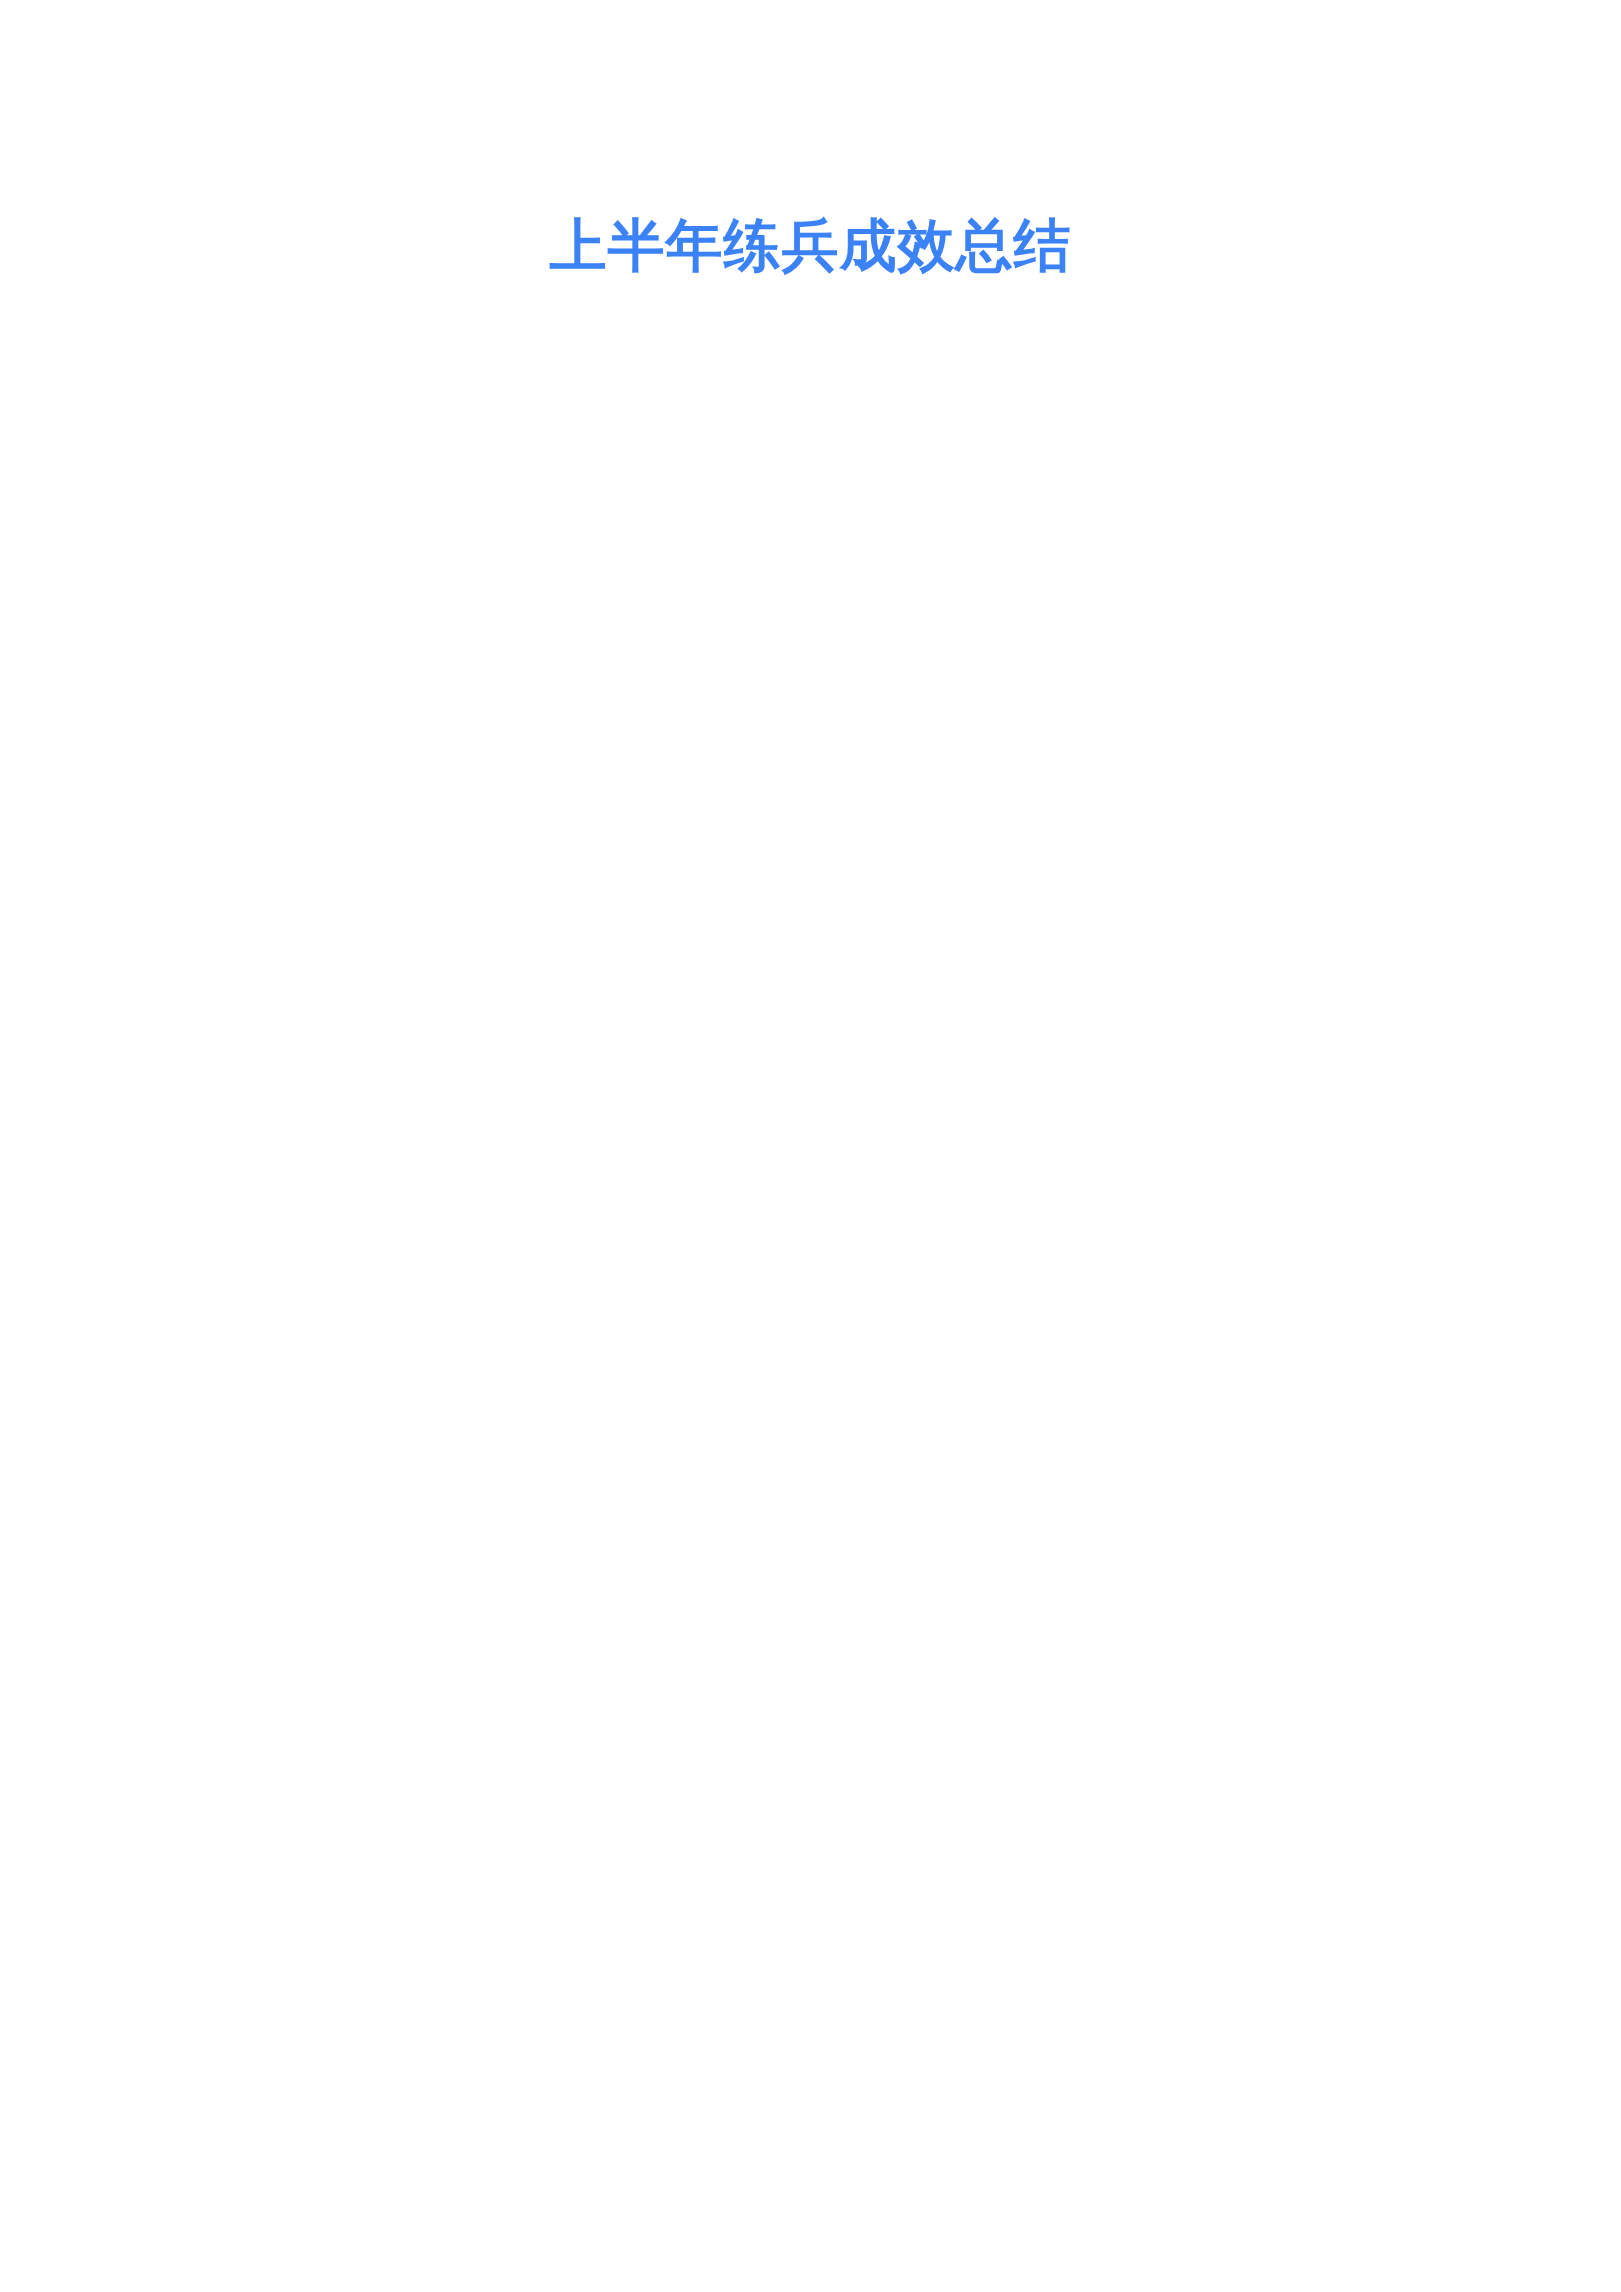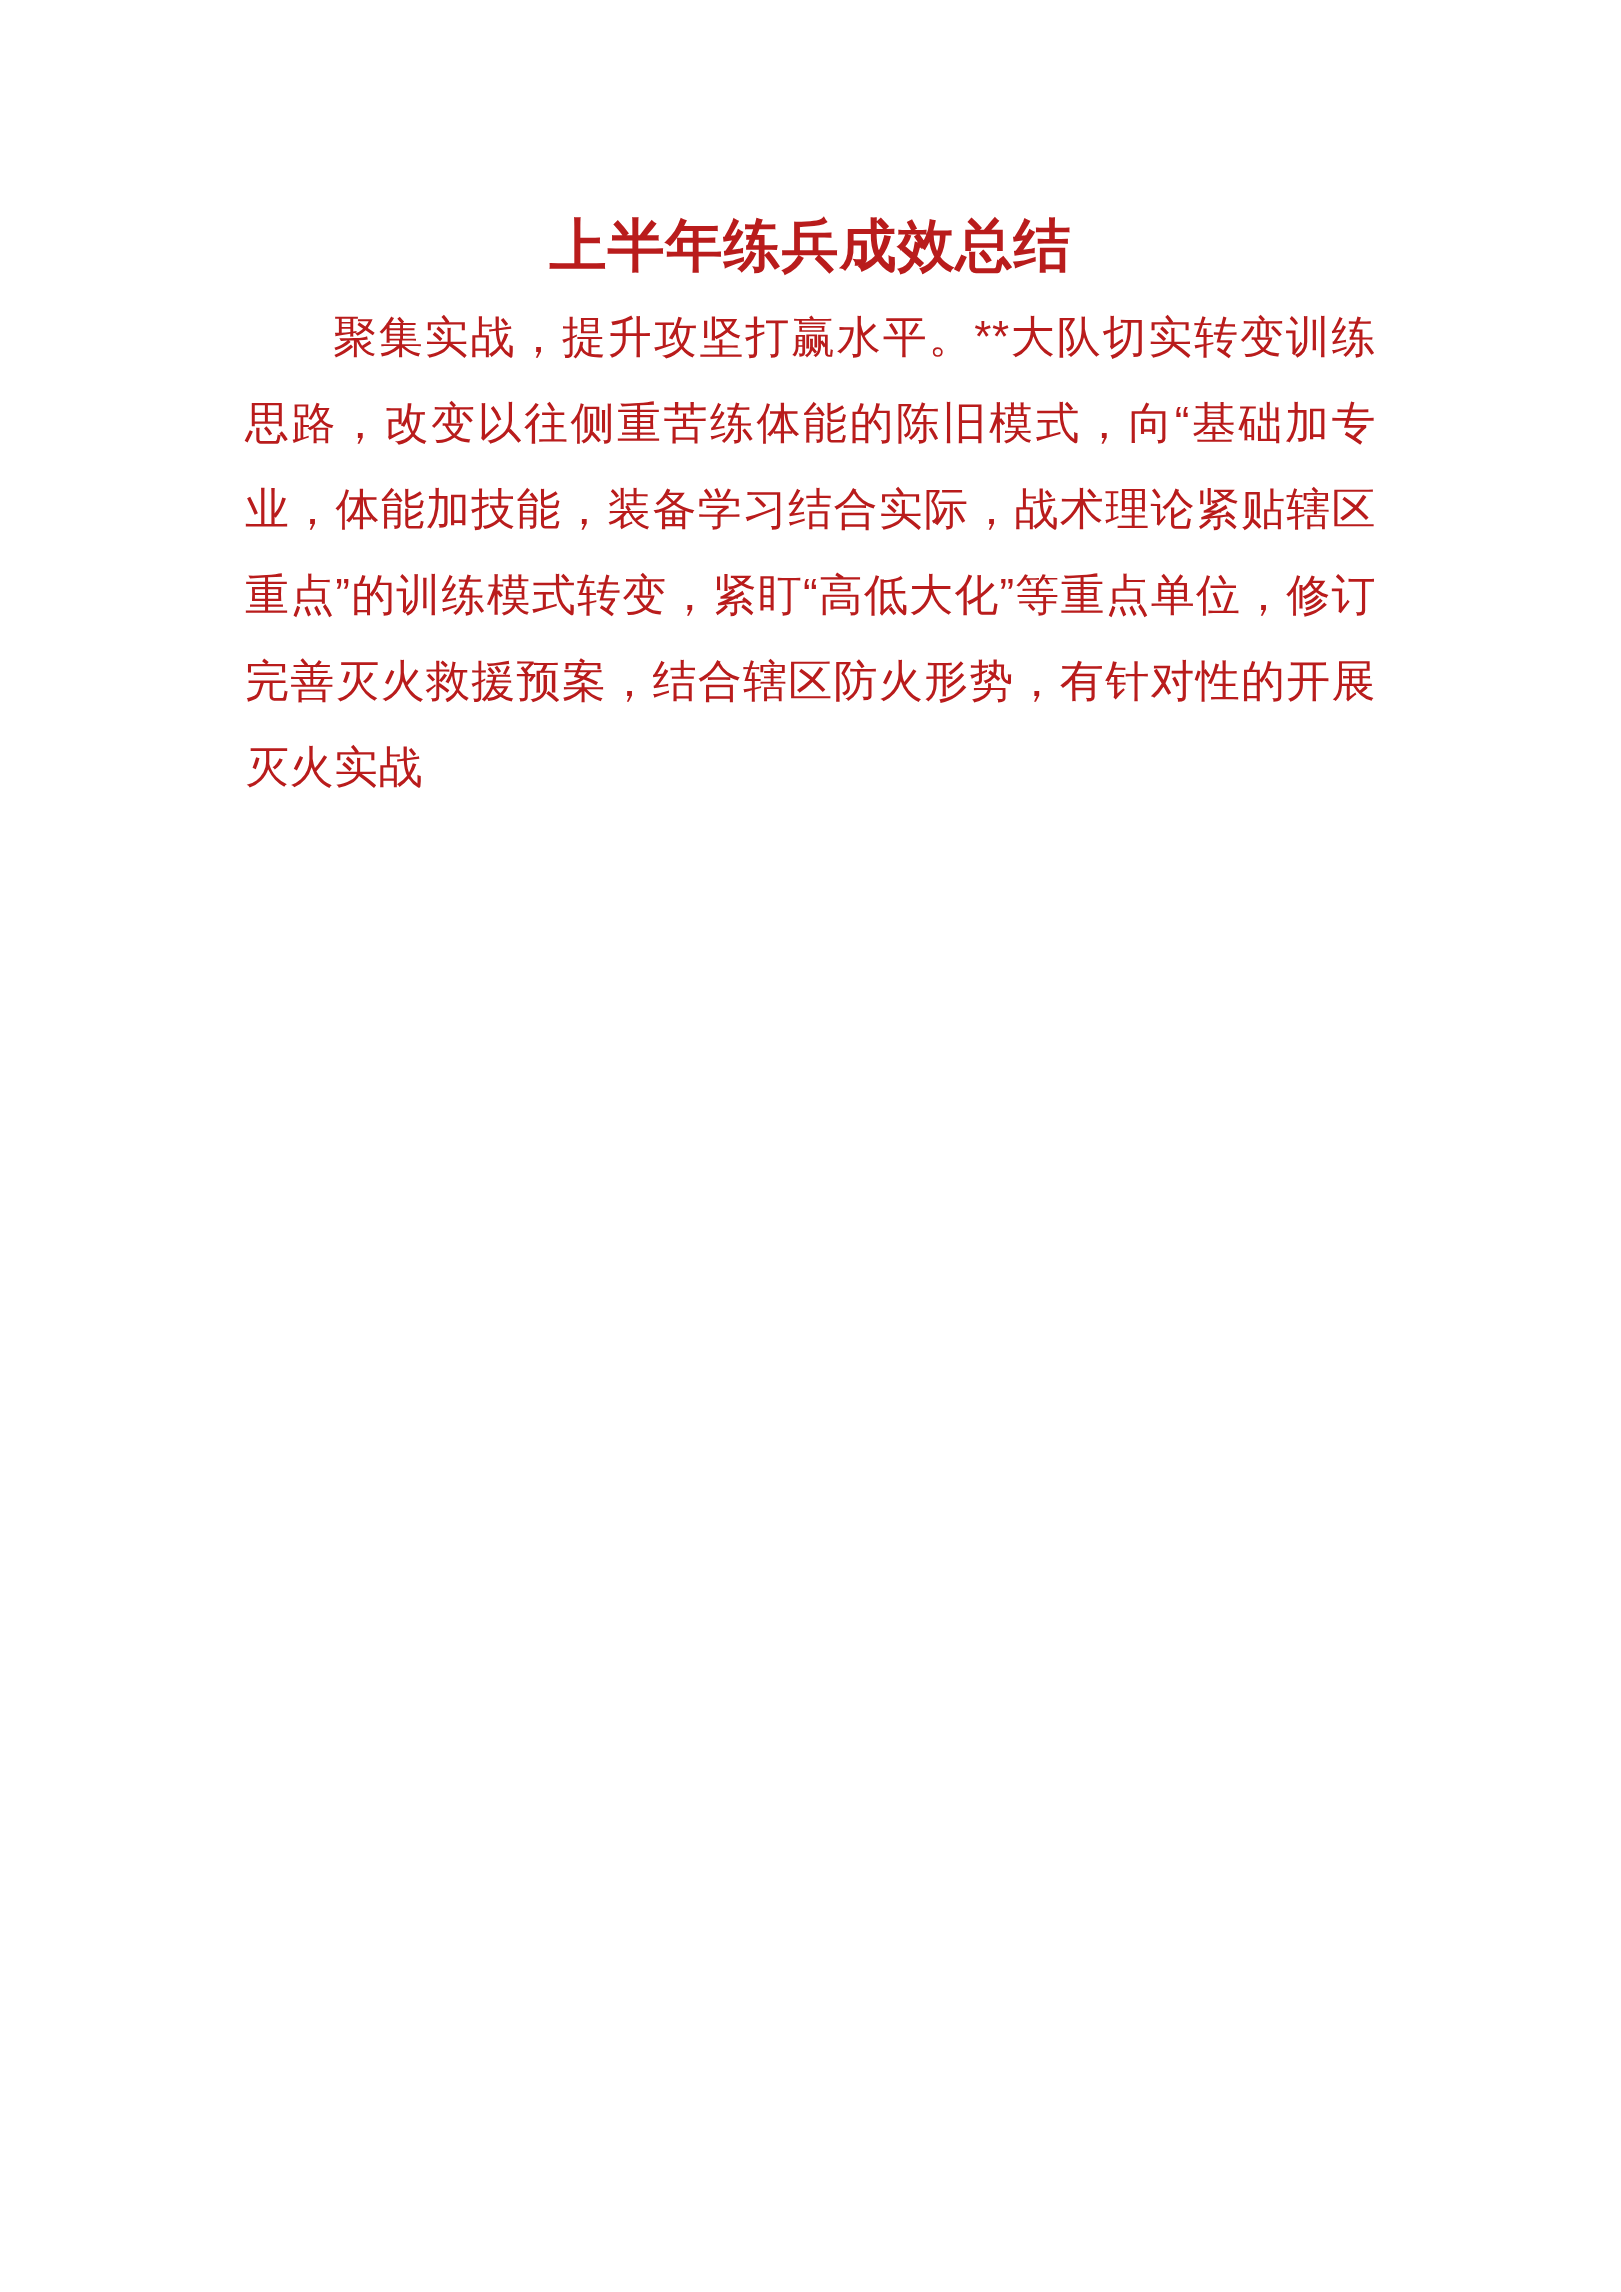--- a/index.html
+++ b/index.html
@@ -7,21 +7,21 @@
     padding: 0;
     background: #ffffff;
   }
   .page {
     position: relative;
     width: 1621px;
     height: 2293px;
     box-sizing: border-box;
     padding: 196px 245px 0 245px;
     background: #ffffff;
-    color: #b91c1c;
+    color: #3b82f6;
     font-family: "Liberation Sans", sans-serif;
     overflow: hidden;
   }
   .doc-title {
     margin: 0;
     font-size: 57px;
     font-weight: bold;
     line-height: 98px;
     text-align: center;
     letter-spacing: 1px;
@@ -34,15 +34,14 @@
     text-indent: 2em;
     letter-spacing: 0.5px;
     word-break: break-all;
   }
 </style>
 </head>
 <body>
 
 <div class="page">
   <h1 class="doc-title">上半年练兵成效总结</h1>
-  <p class="para">聚集实战，提升攻坚打赢水平。**大队切实转变训练思路，改变以往侧重苦练体能的陈旧模式，向“基础加专业，体能加技能，装备学习结合实际，战术理论紧贴辖区重点”的训练模式转变，紧盯“高低大化”等重点单位，修订完善灭火救援预案，结合辖区防火形势，有针对性的开展灭火实战</p>
 </div>
 
 
 </body></html>

